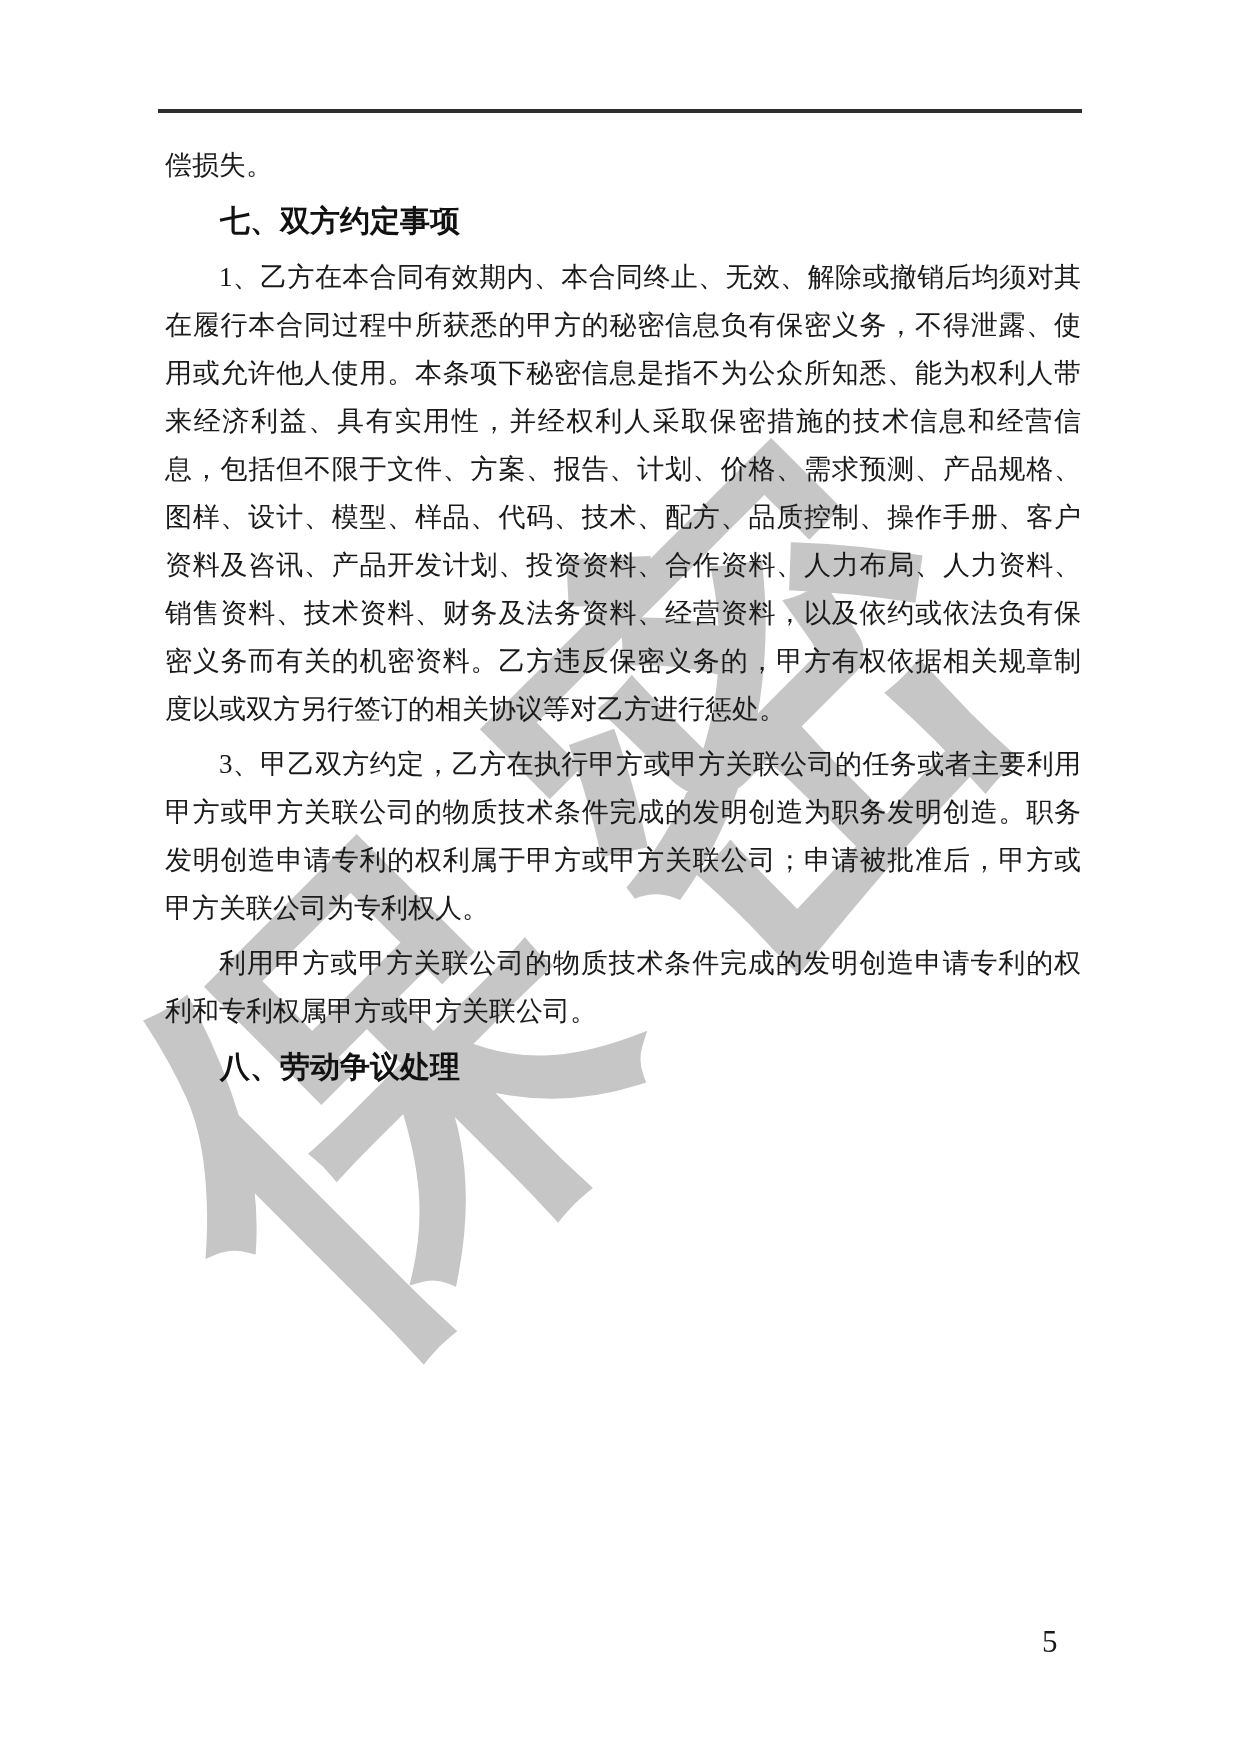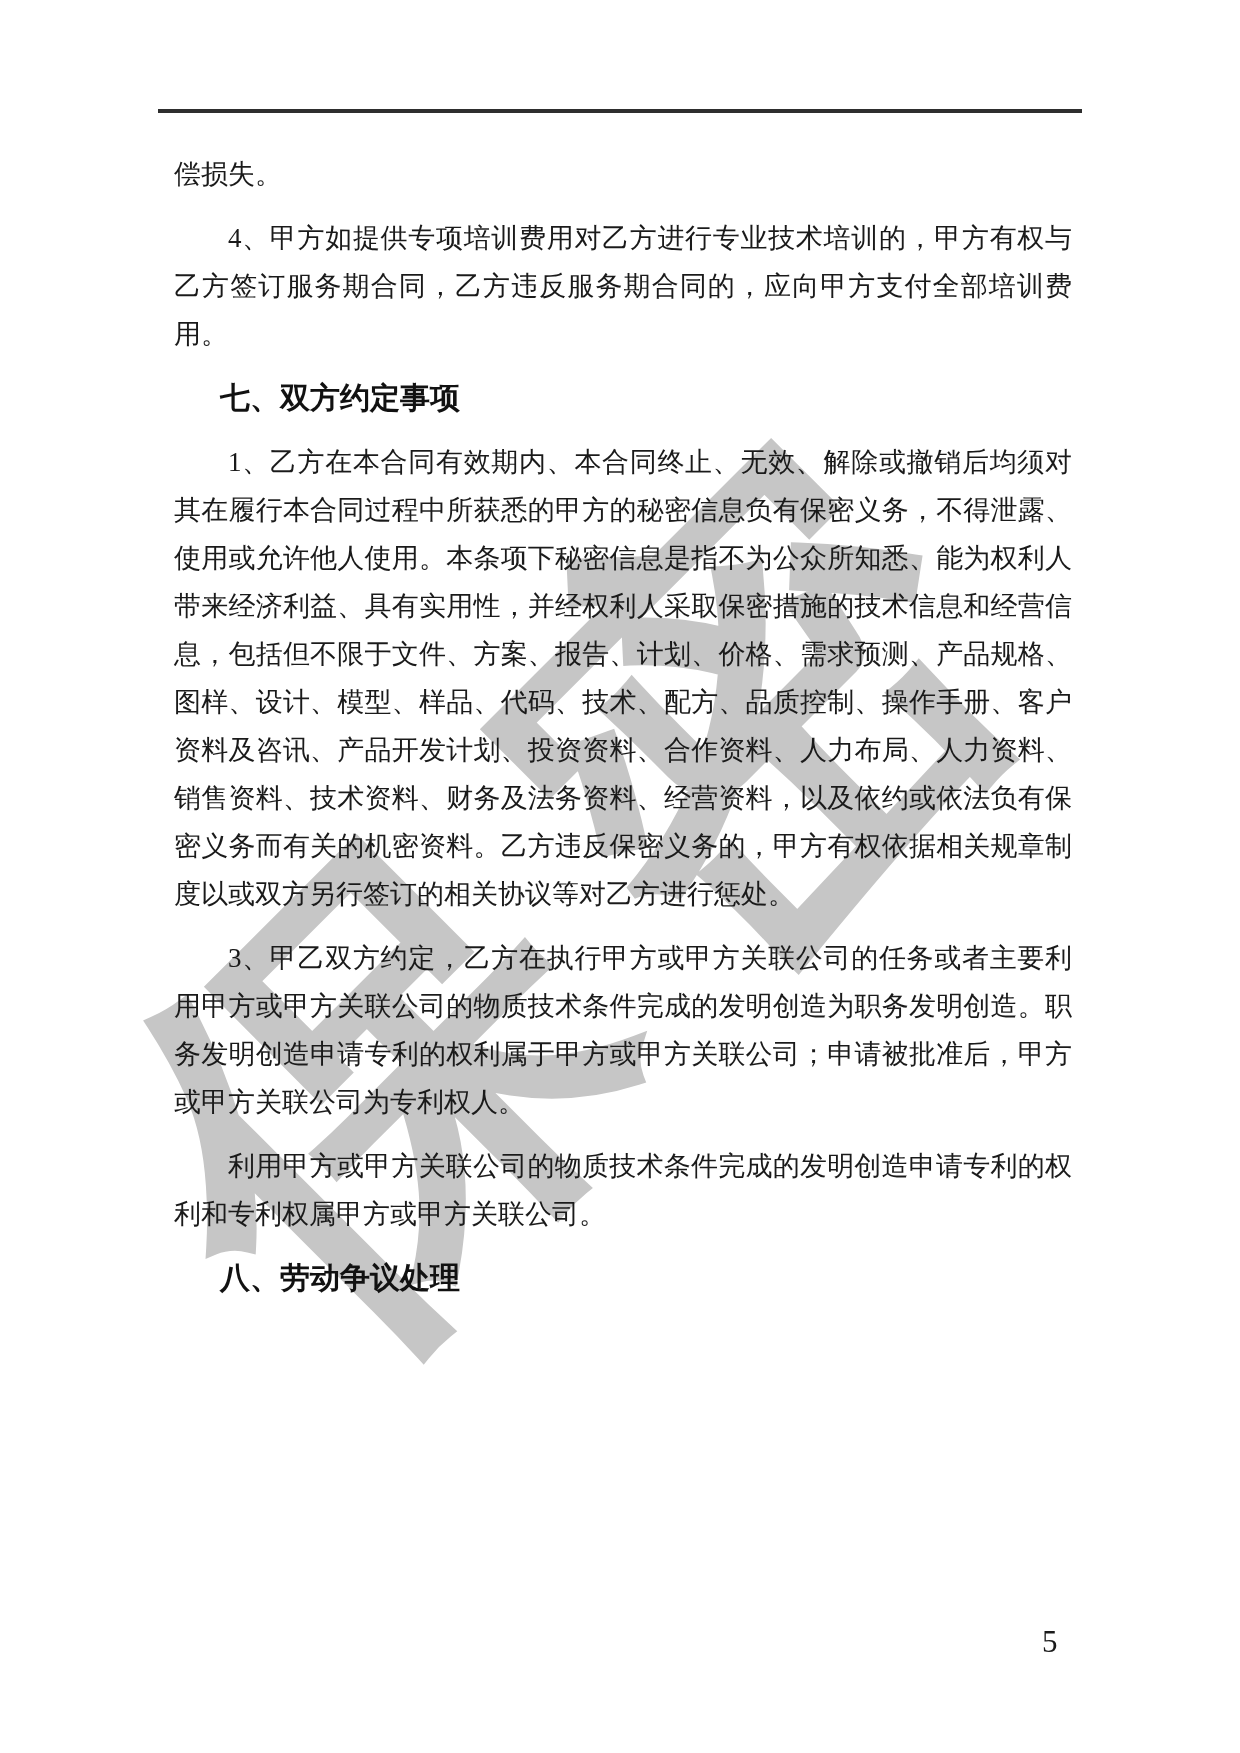--- a/index.html
+++ b/index.html
@@ -44,21 +44,21 @@
     top: 110px;
     width: 930px;
     padding-top: 24px;
     z-index: 1;
     font-size: 27px;
     line-height: 48px;
     color: #1a1a1a;
     text-align: justify;
   }
   .para {
-    margin: 16px;
+    margin: 7px;
     word-break: break-all;
   }
   .para.indent {
     text-indent: 2em;
   }
   .heading {
     margin: 8px;
     font-family: "DejaVu Sans", "Liberation Sans", sans-serif;
     font-weight: bold;
     font-size: 30px;
@@ -89,21 +89,20 @@
   }
 </style>
 </head>
 <body>
 
 <div class="page">
   <div class="header-rule" style="background: rgb(46, 46, 46);"></div>
   <div class="watermark" style="color: rgb(198, 198, 198);">保密</div>
   <div class="content" style="color: rgb(26, 26, 26);">
       <p class="para"><span>偿损失。</span></p>
-      <p class="para indent"><span>4、甲方如提供专项培训费用对乙方进行专业技术培训的，甲方有权与乙方签订服务期合同，乙方违反服务期合同的，应向甲方支付全部培训费用。</span></p>
       <h2 class="heading"><span>七、双方约定事项</span></h2>
       <p class="para indent"><span>1、乙方在本合同有效期内、本合同终止、无效、解除或撤销后均须对其在履行本合同过程中所获悉的甲方的秘密信息负有保密义务，不得泄露、使用或允许他人使用。本条项下秘密信息是指不为公众所知悉、能为权利人带来经济利益、具有实用性，并经权利人采取保密措施的技术信息和经营信息，包括但不限于文件、方案、报告、计划、价格、需求预测、产品规格、图样、设计、模型、样品、代码、技术、配方、品质控制、操作手册、客户资料及咨讯、产品开发计划、投资资料、合作资料、人力布局、人力资料、销售资料、技术资料、财务及法务资料、经营资料，以及依约或依法负有保密义务而有关的机密资料。乙方违反保密义务的，甲方有权依据相关规章制度以或双方另行签订的相关协议等对乙方进行惩处。</span></p>
       <p class="para indent"><span>3、甲乙双方约定，乙方在执行甲方或甲方关联公司的任务或者主要利用甲方或甲方关联公司的物质技术条件完成的发明创造为职务发明创造。职务发明创造申请专利的权利属于甲方或甲方关联公司；申请被批准后，甲方或甲方关联公司为专利权人。</span></p>
       <p class="para indent"><span>利用甲方或甲方关联公司的物质技术条件完成的发明创造申请专利的权利和专利权属甲方或甲方关联公司。</span></p>
       <h2 class="heading"><span>八、劳动争议处理</span></h2>
     </div>
   <div class="page-number">5</div>
 </div>
 
 </body></html>

